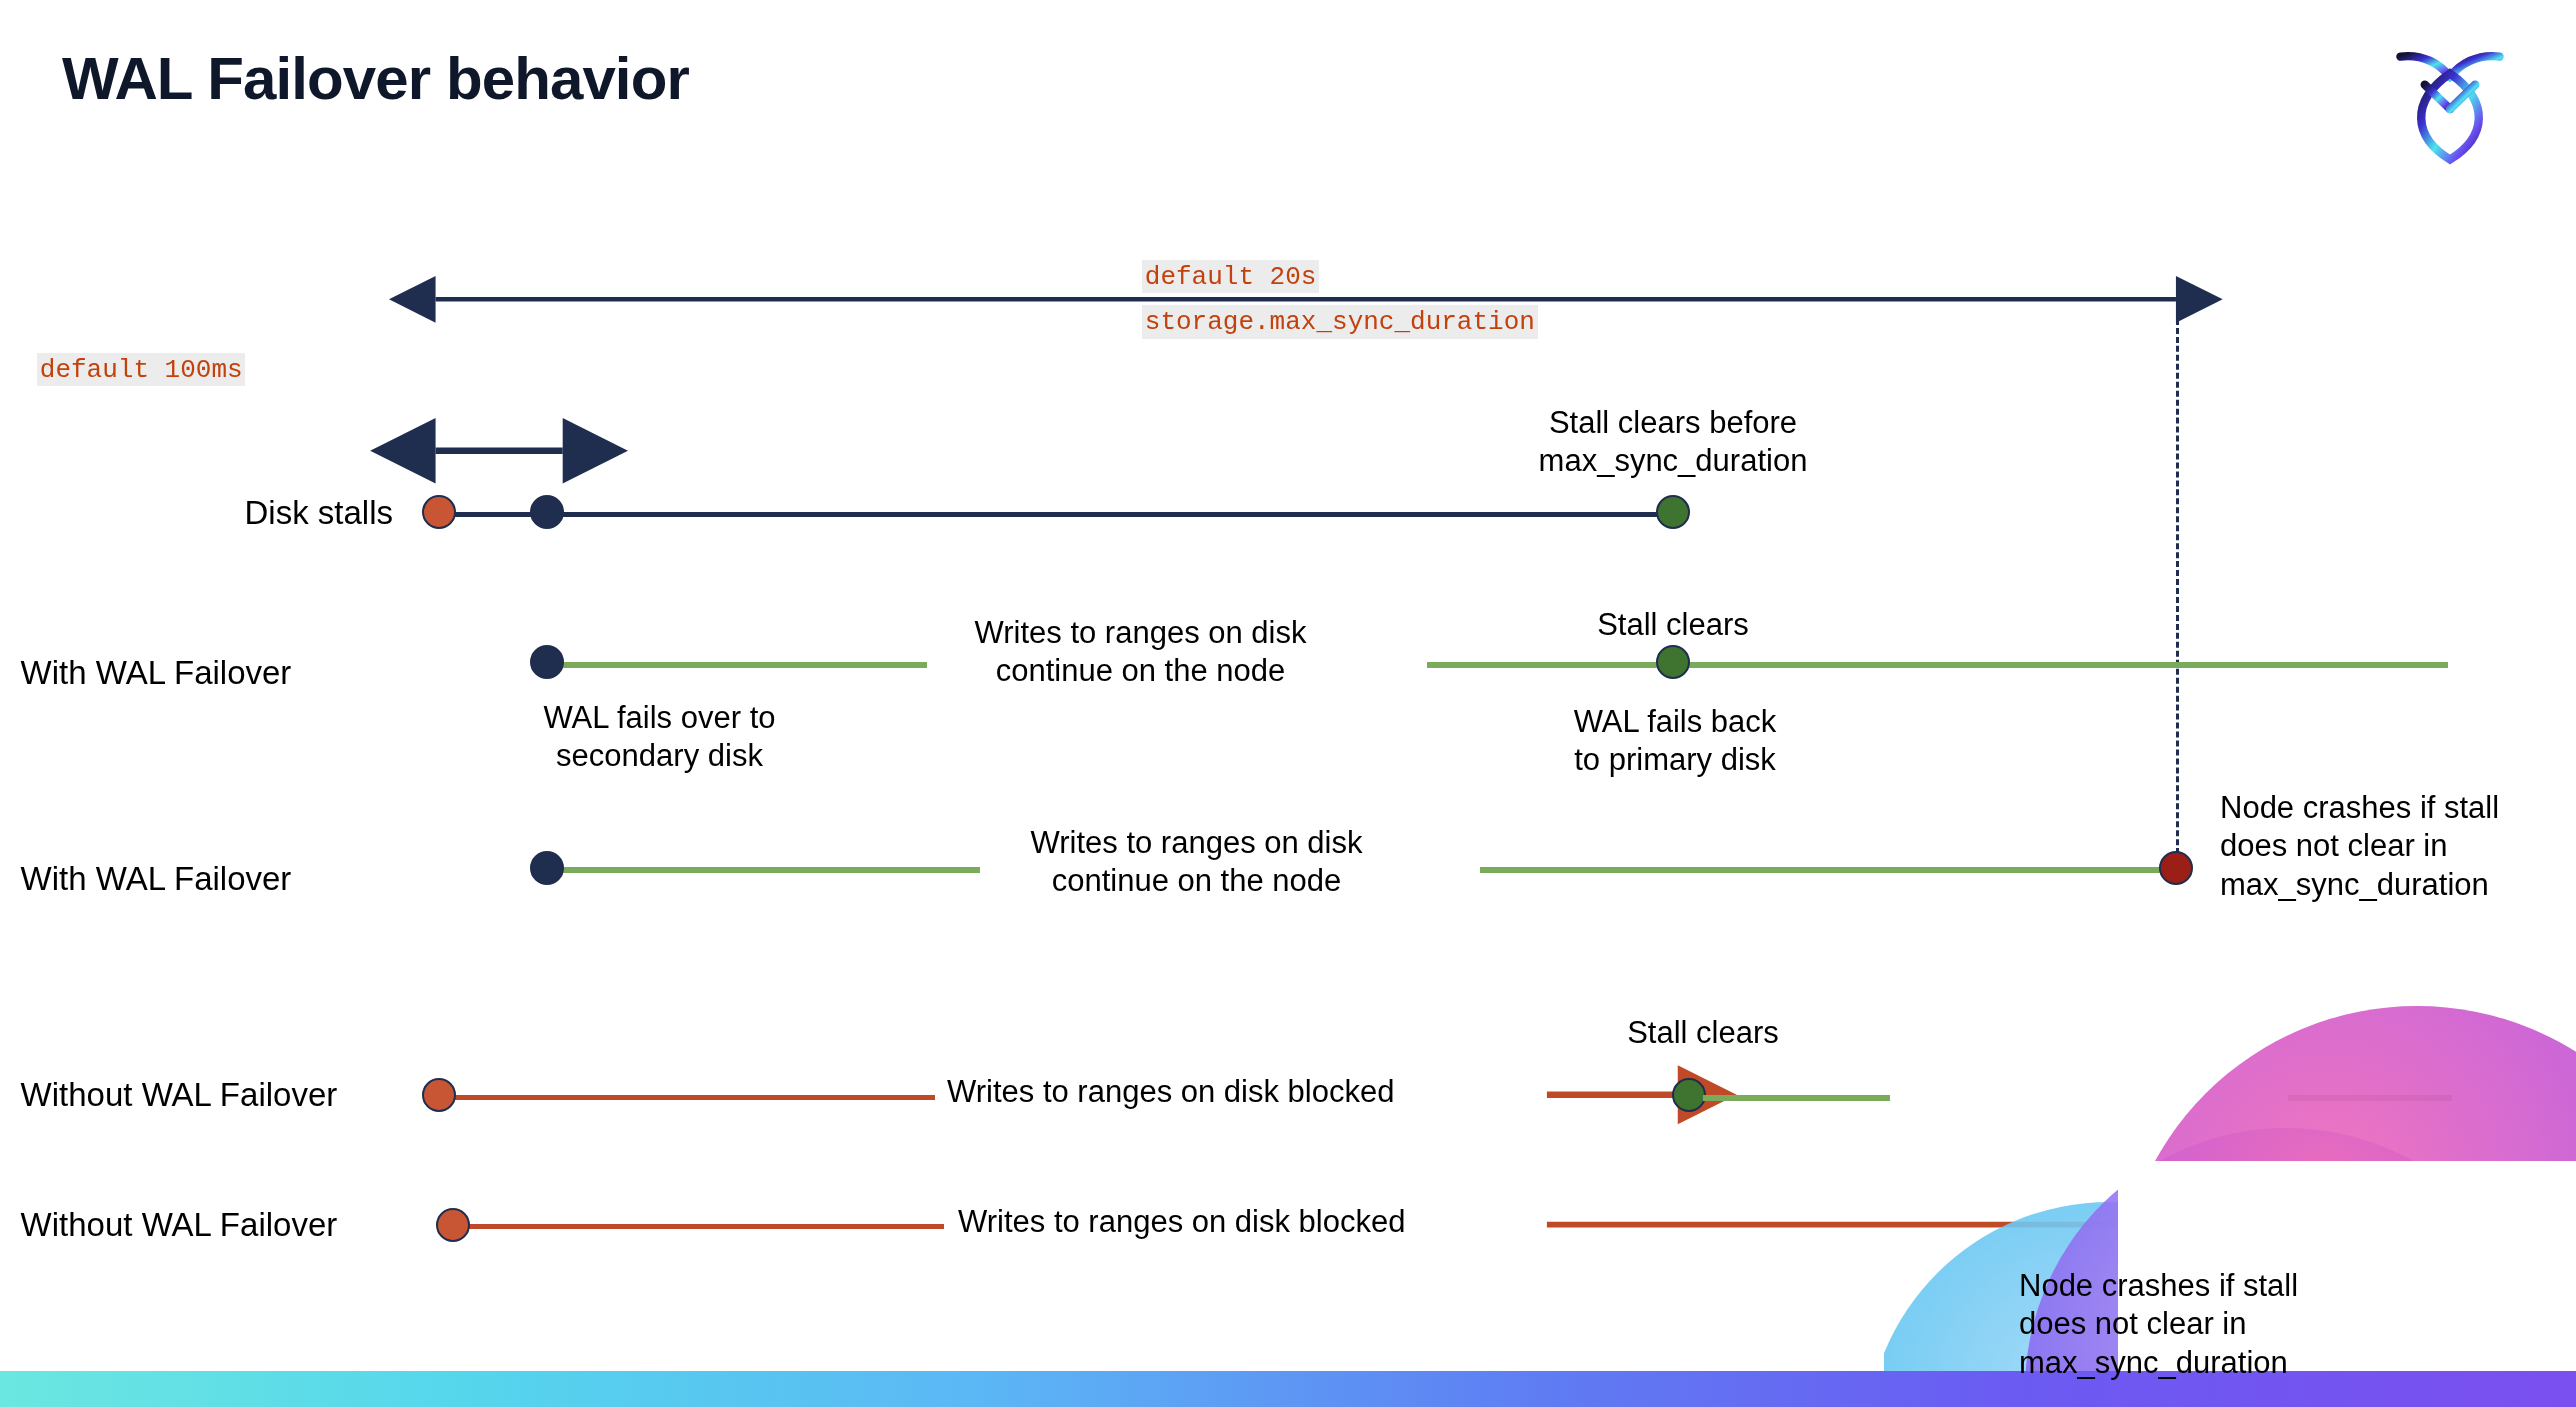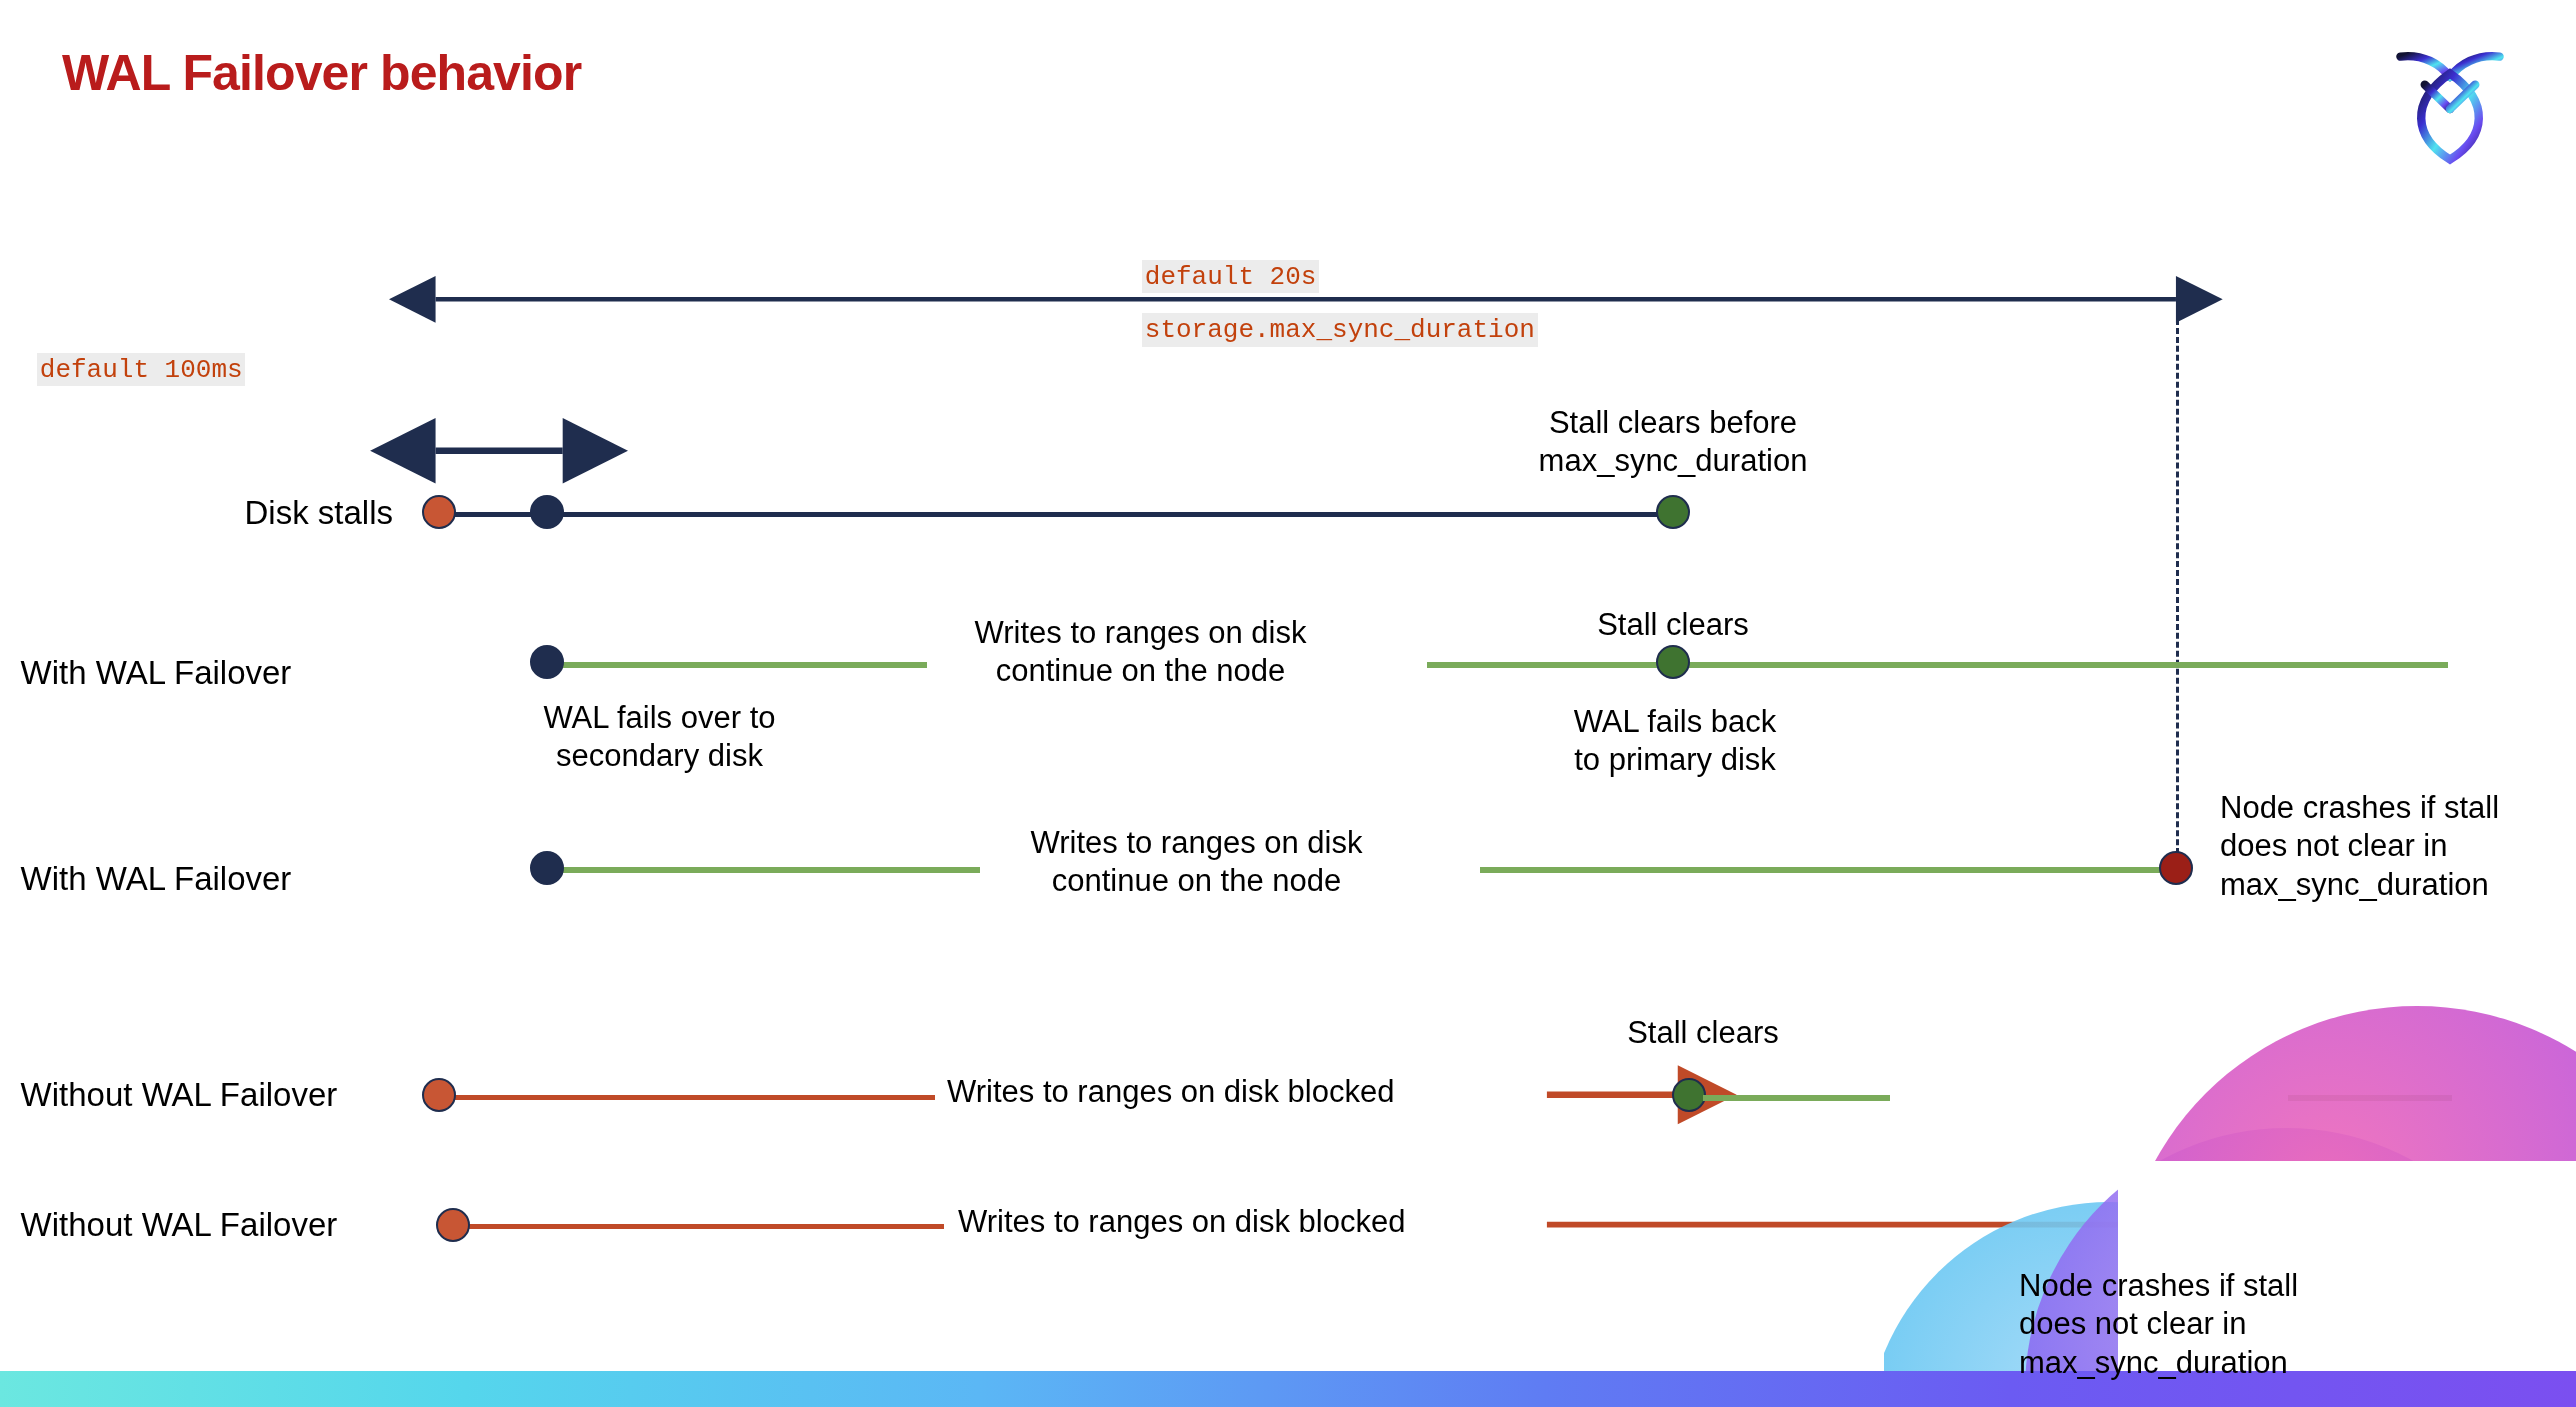--- a/index.html
+++ b/index.html
@@ -5,22 +5,22 @@
   html,body{margin:0;padding:0;background:#ffffff;}
   body{
     width:2576px;height:1408px;position:relative;overflow:hidden;
     font-family:"Liberation Sans", sans-serif;color:#000;
   }
   #slide{position:absolute;inset:0;background:#fff;}
 
   
   #title{
     position:absolute;left:62px;top:47px;
-    font-size:50px;font-weight:bold;letter-spacing:-0.9px;
-    color:#b91c1c;line-height:1.05;white-space:nowrap;
+    font-size:60px;font-weight:bold;letter-spacing:-0.9px;
+    color:#0f172a;line-height:1.05;white-space:nowrap;
   }
 
   
   #logo{position:absolute;left:2389px;top:36px;width:122px;height:131px;}
 
   
   #bottombar{
     position:absolute;left:0;bottom:0;width:2576px;height:37px;
     background:linear-gradient(90deg,#6be7e0 0%,#55d6ec 18%,#5bb7f5 38%,#5f7cf3 60%,#6b5bf2 78%,#7b4ff0 100%);
   }
@@ -91,21 +91,21 @@
         <path d="M65 40 C 22 70, 26 108, 65 132 C 104 108, 108 70, 65 40 Z"></path>
         <path d="M65 132 L 65 76"></path>
         <path d="M38 52 L 65 78"></path>
         <path d="M92 52 L 65 78"></path>
       </g>
     </svg>
   </div>
 
   <div class="code" style="left:1142px;top:260px;">
     <div><span>default 20s</span></div>
-    <div style="margin-top:20px;text-decoration:underline;"><span>storage.max_sync_duration</span></div>
+    <div style="margin-top:12px;text-decoration:underline;"><span>storage.max_sync_duration</span></div>
   </div>
 
   <div class="code" style="left:37px;top:353px;">
     <div><span>default 100ms</span></div>
   </div>
 
   <svg class="arrowlayer" viewBox="0 0 2756 1506" width="2576" height="1408">
     <defs>
       <marker id="navyL" markerWidth="12" markerHeight="12" refX="10" refY="6" orient="auto" markerUnits="strokeWidth">
         <path d="M10,1 L10,11 L0,6 Z" fill="#1f2d4e"></path>

